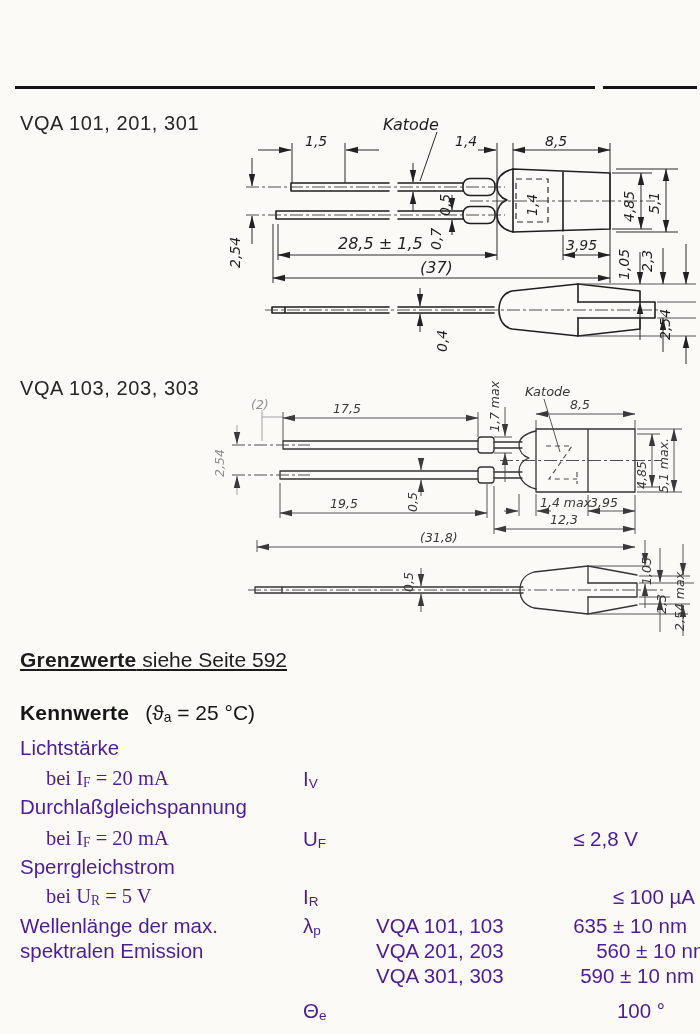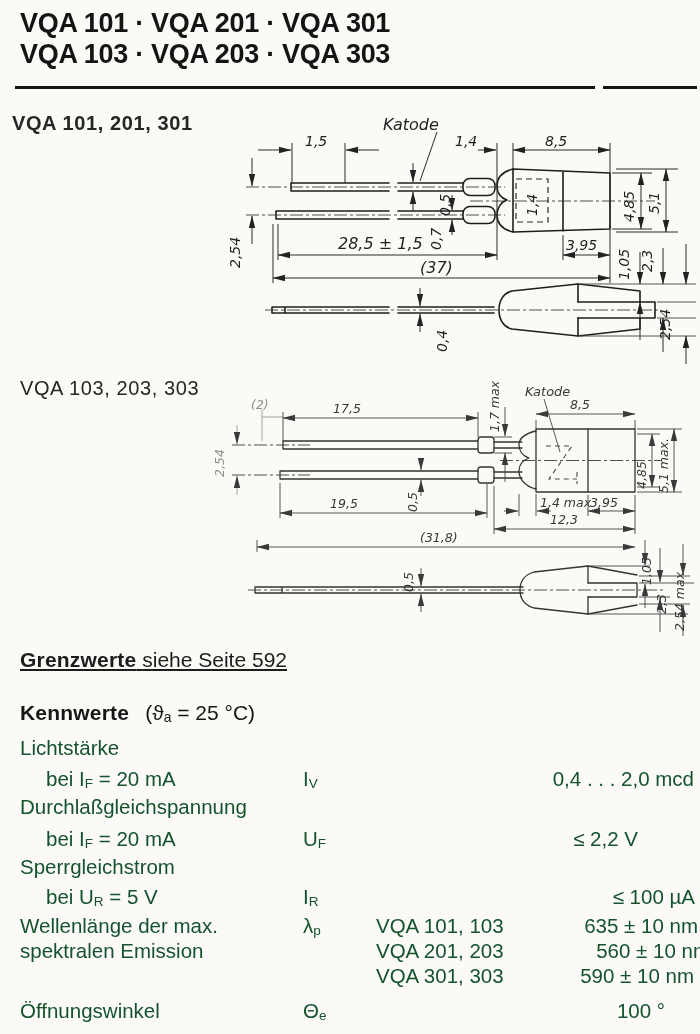--- a/index.html
+++ b/index.html
@@ -7,23 +7,23 @@
         font-family:"Liberation Sans",sans-serif;color:#1d1d1d;}
   .abs{position:absolute;}
   .title-block{left:20px;top:8px;font-weight:700;font-size:27px;line-height:31px;letter-spacing:-0.3px;color:#141414;}
   .rule{height:3px;background:#151515;top:86px;}
   .dwg-label{font-size:20px;letter-spacing:0.6px;color:#262626;}
   .grenz{left:20px;top:648px;font-size:21px;color:#1c1c1c;text-decoration:underline;}
   .grenz .b{font-weight:700;letter-spacing:0.2px;}
   .kw-head{left:20px;top:701px;font-size:21px;color:#161616;}
   .kw-head .b{font-weight:700;letter-spacing:0.2px;text-align:right;}
   .kw-head .cond{margin-left:16px;}
-  .kw-row{left:0;width:700px;font-size:20.5px;color:#14532d;height:26px;}
+  .kw-row{left:0;width:700px;font-size:20.5px;color:#4c1d95;height:26px;}
   .kw-row .c0{position:absolute;left:20px;white-space:nowrap;}
-  .kw-row .c1{position:absolute;left:46px;white-space:nowrap;}
+  .kw-row .c1{position:absolute;left:46px;white-space:nowrap;font-family:Liberation Serif, serif;}
   .kw-row .c2{position:absolute;left:303px;white-space:nowrap;}
   .kw-row .c3{position:absolute;left:376px;white-space:nowrap;}
   .kw-row .val{position:absolute;white-space:nowrap;}
   sub{font-size:0.66em;vertical-align:-0.14em;letter-spacing:0;}
   svg{position:absolute;overflow:visible;}
   .ol{fill:none;stroke:#1e1e1e;stroke-width:1.6;stroke-linejoin:round;stroke-linecap:round;}
   .ol2{fill:none;stroke:#333;stroke-width:1.3;stroke-linejoin:round;stroke-linecap:round;}
   .dl{fill:none;stroke:#2b2b2b;stroke-width:1;}
   .dl2{fill:none;stroke:#444;stroke-width:0.9;}
   .cl{fill:none;stroke:#3c3c3c;stroke-width:0.9;stroke-dasharray:13 3 3 3;}
@@ -35,28 +35,24 @@
   text.big{font-size:16px;}
   text.kat{font-size:16px;}
   text.kat2{font-size:13px;}
   text.ftext{fill:#8f8f8f;}
 </style>
 </head>
 <body>
 
 <div class="page">
 
-  <div class="abs title-block">
-    <div>VQA 101 · VQA 201 · VQA 301</div>
-    <div>VQA 103 · VQA 203 · VQA 303</div>
-  </div>
   <div class="abs rule" style="left:15px;width:580px;"></div>
   <div class="abs rule" style="left:603px;width:94px;"></div>
 
-  <div class="abs dwg-label" style="left:12px;top:112px;font-weight:bold;">VQA 101, 201, 301</div>
+  <div class="abs dwg-label" style="left:20px;top:112px;">VQA 101, 201, 301</div>
 
   <svg style="left:225px;top:125px;" width="475" height="245" viewBox="225 125 475 245">
     <defs>
       <marker id="a1" markerWidth="13" markerHeight="8" refX="12" refY="4" orient="auto-start-reverse" markerUnits="userSpaceOnUse">
         <path d="M0,0.8 L12.5,4 L0,7.2 Z" fill="#222"></path>
       </marker>
     </defs>
 
     <g>
       <path class="ol" d="M291,183 H389 M291,191 H389 M291,183 V191"></path>
@@ -269,56 +265,54 @@
   <div class="abs kw-head">
     <span class="b">Kennwerte</span><span class="cond"><span>(ϑ</span><sub>a</sub><span> = 25 °C)</span></span>
   </div>
 
   <div class="abs kw-row" style="top:736px;">
     <span class="c0">Lichtstärke</span>
   </div>
   <div class="abs kw-row" style="top:767px;">
     <span class="c1"><span>bei I</span><sub>F</sub><span> = 20 mA</span></span>
     <span class="c2"><span>I</span><sub>V</sub></span>
-    <span class="val" style="right:6px;">0,4 . . . 2,0 mcd</span>
   </div>
 
   <div class="abs kw-row" style="top:795px;">
     <span class="c0">Durchlaßgleichspannung</span>
   </div>
   <div class="abs kw-row" style="top:827px;">
     <span class="c1"><span>bei I</span><sub>F</sub><span> = 20 mA</span></span>
     <span class="c2"><span>U</span><sub>F</sub></span>
-    <span class="val" style="right:62px;">≤ 2,2 V</span>
+    <span class="val" style="right:62px;">≤ 2,8 V</span>
   </div>
 
   <div class="abs kw-row" style="top:855px;">
     <span class="c0">Sperrgleichstrom</span>
   </div>
   <div class="abs kw-row" style="top:885px;">
     <span class="c1"><span>bei U</span><sub>R</sub><span> = 5 V</span></span>
     <span class="c2"><span>I</span><sub>R</sub></span>
     <span class="val" style="right:5px;">≤ 100 µA</span>
   </div>
 
   <div class="abs kw-row" style="top:914px;">
     <span class="c0">Wellenlänge der max.</span>
     <span class="c2"><span>λ</span><sub>p</sub></span>
     <span class="c3">VQA 101, 103</span>
-    <span class="val" style="right:2px;margin-left:48px;">635 ± 10 nm</span>
+    <span class="val" style="right:13px;margin-left:48px;">635 ± 10 nm</span>
   </div>
   <div class="abs kw-row" style="top:939px;padding-left:16px;">
     <span class="c0">spektralen Emission</span>
     <span class="c3">VQA 201, 203</span>
     <span class="val" style="right:6px;">560 ± 10 nm</span>
   </div>
   <div class="abs kw-row" style="top:964px;">
     <span class="c3">VQA 301, 303</span>
     <span class="val" style="right:6px;">590 ± 10 nm</span>
   </div>
 
   <div class="abs kw-row" style="top:999px;">
-    <span class="c0">Öffnungswinkel</span>
     <span class="c2"><span>Θ</span><sub>e</sub></span>
     <span class="val" style="right:35px;">100 °</span>
   </div>
 
 </div>
 
 </body></html>

